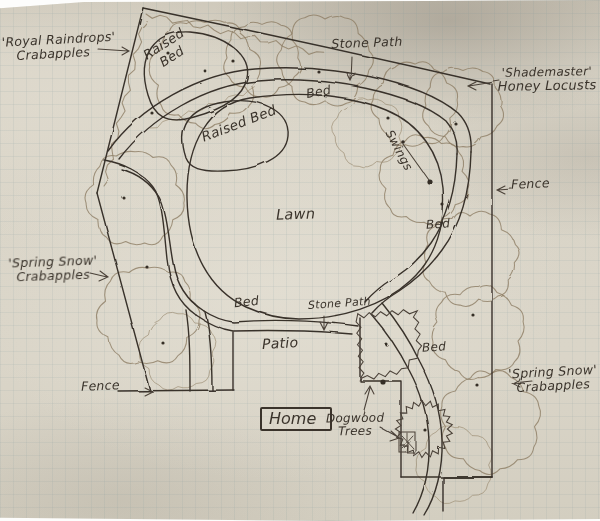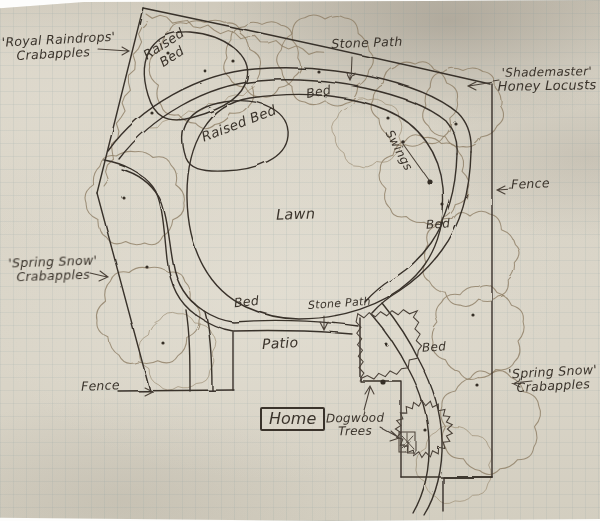--- a/index.html
+++ b/index.html
@@ -23,21 +23,21 @@
   }
   svg{position:absolute;left:0;top:0;}
   .ink{stroke:#38312a;stroke-width:1.4;fill:none;stroke-linecap:round;stroke-linejoin:round;}
   .ink-thin{stroke:#4a4138;stroke-width:1.05;fill:none;stroke-linecap:round;}
   .pencil{stroke:#8d7d64;stroke-width:1.05;fill:none;opacity:.8;stroke-linecap:round;}
   .pencil2{stroke:#9a8b70;stroke-width:1;fill:none;opacity:.65;}
   .dot{fill:#352e27;}
   .lbl{position:absolute;color:#3a332b;font-style:italic;line-height:1.12;
        text-align:center;white-space:nowrap;letter-spacing:.3px;}
   .home-box{position:absolute;border:2px solid #3a332b;border-radius:2px;
-       padding:0 7px 1px 7px;color:#3a332b;font-style:italic;font-size:16px;
+       padding:0 14px 1px 7px;color:#3a332b;font-style:italic;font-size:16px;
        background:rgba(222,218,206,.4);}
 </style>
 </head>
 <body>
 
 <div id="stage">
   <div id="paper"></div>
   <div id="grid"></div>
 
   <svg width="600" height="521" viewBox="0 0 600 521">

